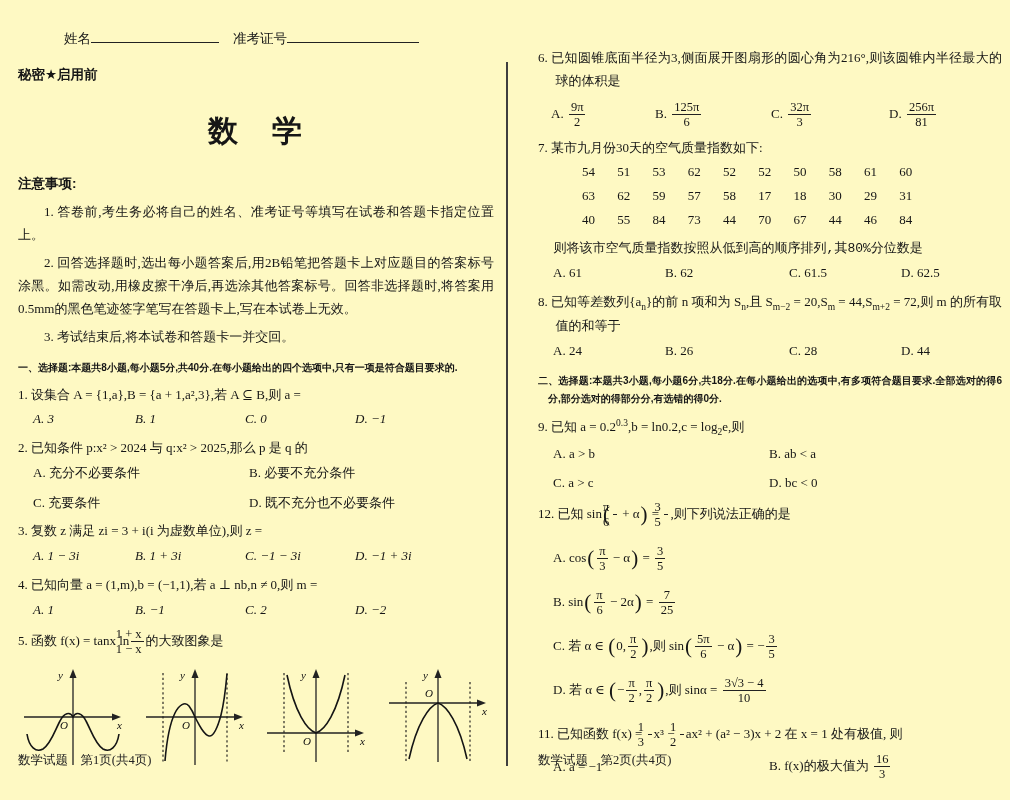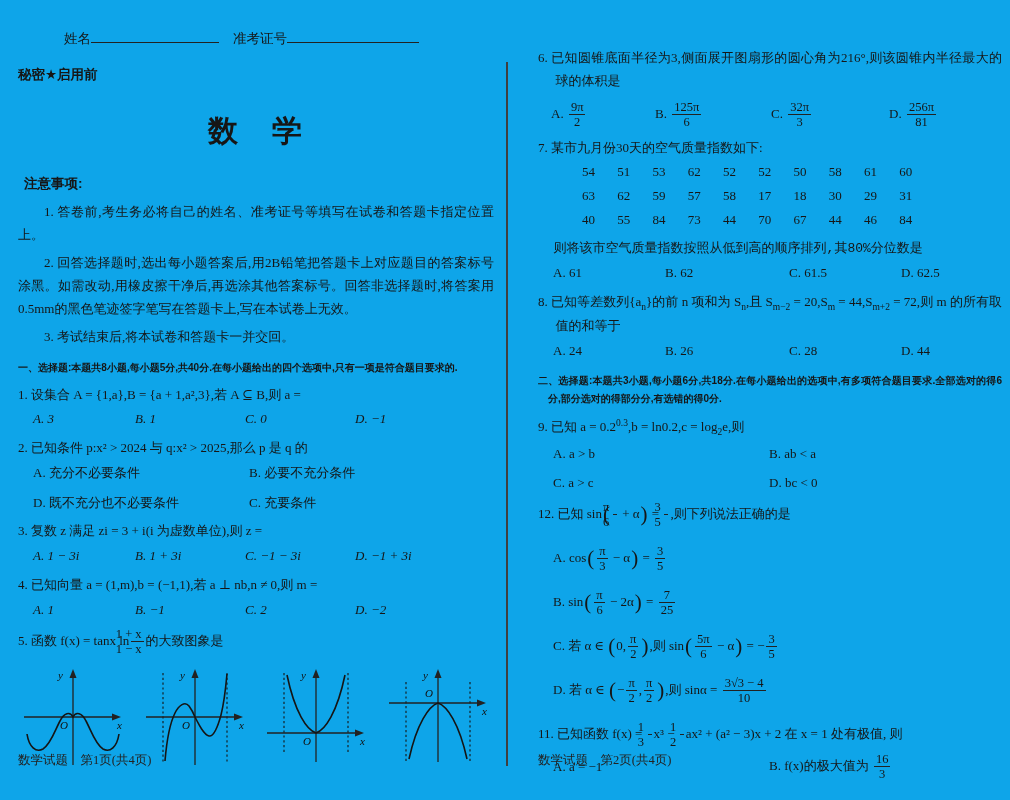--- a/index.html
+++ b/index.html
@@ -1,32 +1,32 @@
 <!DOCTYPE html>
 <html><head>
 <meta charset="utf-8">
 <style>
   html,body{margin:0;padding:0;background:#fff;}
-  .canvas{position:relative;width:1010px;height:800px;background:#0ea5e9;overflow:hidden;
+  .canvas{position:relative;width:1010px;height:800px;background:#fef9c3;overflow:hidden;
           font-family:"Liberation Serif","DejaVu Serif",serif;color:#161616;
           font-size:13px;line-height:1.6;}
   .page{position:absolute;top:0;height:800px;box-sizing:border-box;}
   .p1{left:18px;width:476px;padding-top:28px;}
   .p2{left:538px;width:464px;padding-top:40px;}
   .divider{position:absolute;left:506px;top:62px;width:1.5px;height:704px;background:#3f3f3f;}
 
   .name-row{padding-left:46px;font-size:13.5px;}
   .blank{display:inline-block;height:13px;border-bottom:1.4px solid #222;}
   .b1{width:128px;margin-right:14px;}
   .b2{width:132px;}
 
   .sansb{font-family:"Liberation Sans","DejaVu Sans",sans-serif;font-weight:700;}
   .secret{margin-top:14px;font-size:13.5px;}
   .title{margin:22px 0 18px;text-align:center;font-size:30px;letter-spacing:2px;}
-  .notice-head{margin-top:10px;font-size:13.5px;margin-left:6px;}
+  .notice-head{margin-top:10px;font-size:13.5px;}
 
   .note{margin:5px 0;text-indent:2em;text-align:justify;line-height:1.78;}
   .sec-head{margin:10px 0 5px;padding-left:1em;text-indent:-1em;line-height:1.8;
             text-align:justify;font-size:10px;}
   .stem{margin:7px 0 3px;padding-left:1.35em;text-indent:-1.35em;line-height:1.75;text-align:justify;}
   .opts4{display:grid;grid-template-columns:102px 110px 110px auto;padding-left:15px;margin:3px 0 5px;font-style:italic;}
   .opts4b{display:grid;grid-template-columns:112px 124px 112px auto;padding-left:15px;margin:3px 0 5px;}
   .opts2{display:grid;grid-template-columns:216px auto;padding-left:15px;margin:3px 0 5px;row-gap:9px;}
 
   .graphs{display:flex;justify-content:space-between;margin-top:8px;padding:0 2px;}
@@ -78,22 +78,22 @@
       <span>A. 3</span>
       <span>B. 1</span>
       <span>C. 0</span>
       <span>D. −1</span>
     </div>
 
     <p class="stem">2. 已知条件 p:x² &gt; 2024 与 q:x² &gt; 2025,那么 p 是 q 的</p>
     <div class="opts2">
       <span>A. 充分不必要条件</span>
       <span>B. 必要不充分条件</span>
+      <span>C. 充要条件</span>
       <span>D. 既不充分也不必要条件</span>
-      <span>C. 充要条件</span>
     </div>
 
     <p class="stem">3. 复数 z 满足 zi = 3 + i(i 为虚数单位),则 z =</p>
     <div class="opts4">
       <span>A. 1 − 3i</span>
       <span>B. 1 + 3i</span>
       <span>C. −1 − 3i</span>
       <span>D. −1 + 3i</span>
     </div>
 

